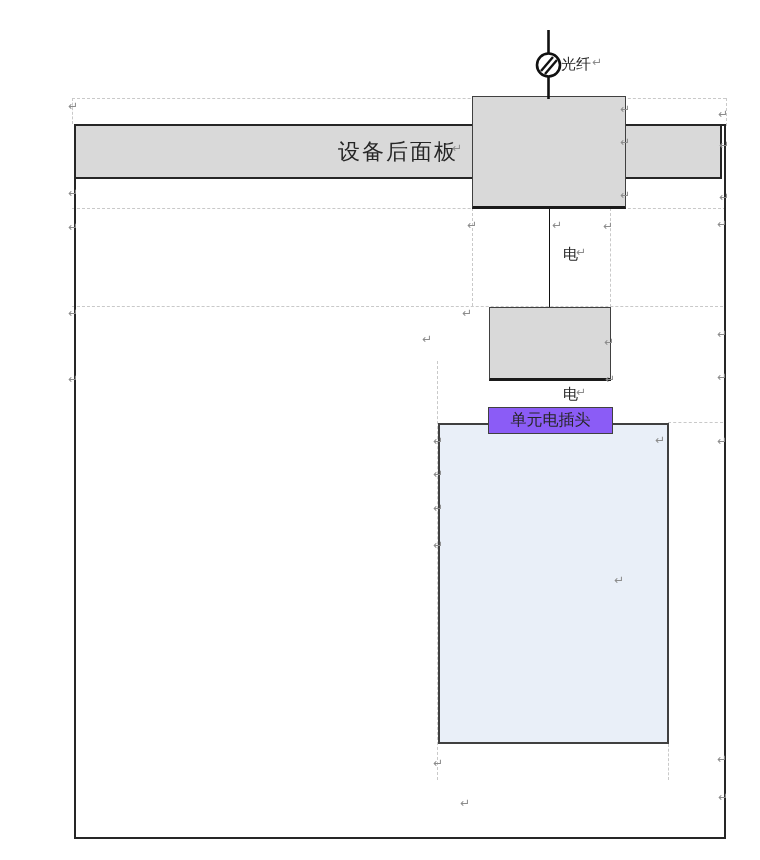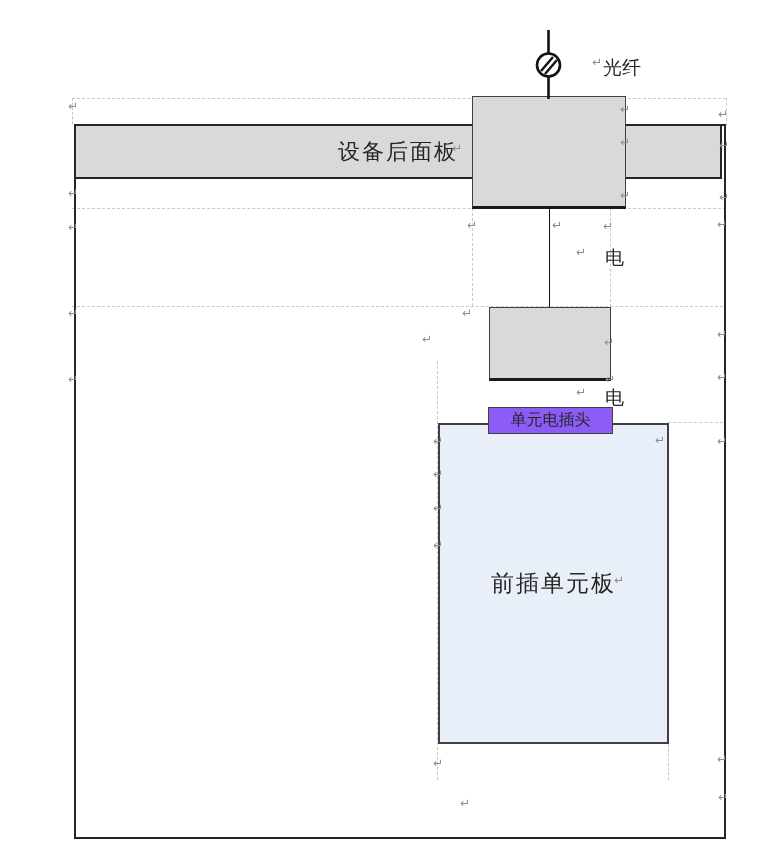--- a/index.html
+++ b/index.html
@@ -36,21 +36,21 @@
     background:#8b5cf6;border:1.5px solid #404040;box-sizing:border-box;z-index:5;
     display:flex;align-items:center;justify-content:center;}
   #plug-label{font-size:16px;white-space:nowrap;}
   #plug-suffix{position:absolute;left:584px;top:403px;font-size:15px;color:#333;z-index:6;}
   
   .vline{position:absolute;width:0;border-left:2px solid #111;z-index:5;}
   #elec-line{left:549px;top:209px;height:98px;border-left-width:1.5px;}
   
   #fiber-svg{position:absolute;left:528px;top:25px;z-index:5;}
   
-  .small-label{position:absolute;font-size:19px;z-index:6;white-space:nowrap;margin-left:42px;}
+  .small-label{position:absolute;font-size:15px;z-index:6;white-space:nowrap;}
   #fiber-label{left:561px;top:55px;}
   #elec-upper{left:563px;top:245px;}
   #elec-lower{left:563px;top:385px;}
   
   .pilcrow{position:absolute;font-size:12px;line-height:12px;color:#8c8c8c;
     z-index:7;font-family:"DejaVu Sans","Liberation Sans",sans-serif;}
 </style>
 </head>
 <body>
 
@@ -70,21 +70,20 @@
   <div class="outer"></div>
 
   <div class="bar" id="bar-rear">
     <span class="bar-label">设备后面板</span>
   </div>
 
   <div class="gbox" id="box-rear-conn"></div>
   <div class="gbox" id="box-back-conn"></div>
 
   <div id="board"></div>
-  <div id="board-label">前插单元板</div>
 
   <div id="plug">
     <span id="plug-label">单元电插头</span>
   </div>
   <span id="plug-suffix">、</span>
 
   <div class="vline" id="elec-line"></div>
 
   <svg id="fiber-svg" width="42" height="80" viewBox="0 0 42 80">
     <line x1="20.5" y1="5" x2="20.5" y2="28" stroke="#111" stroke-width="2.6"></line>

